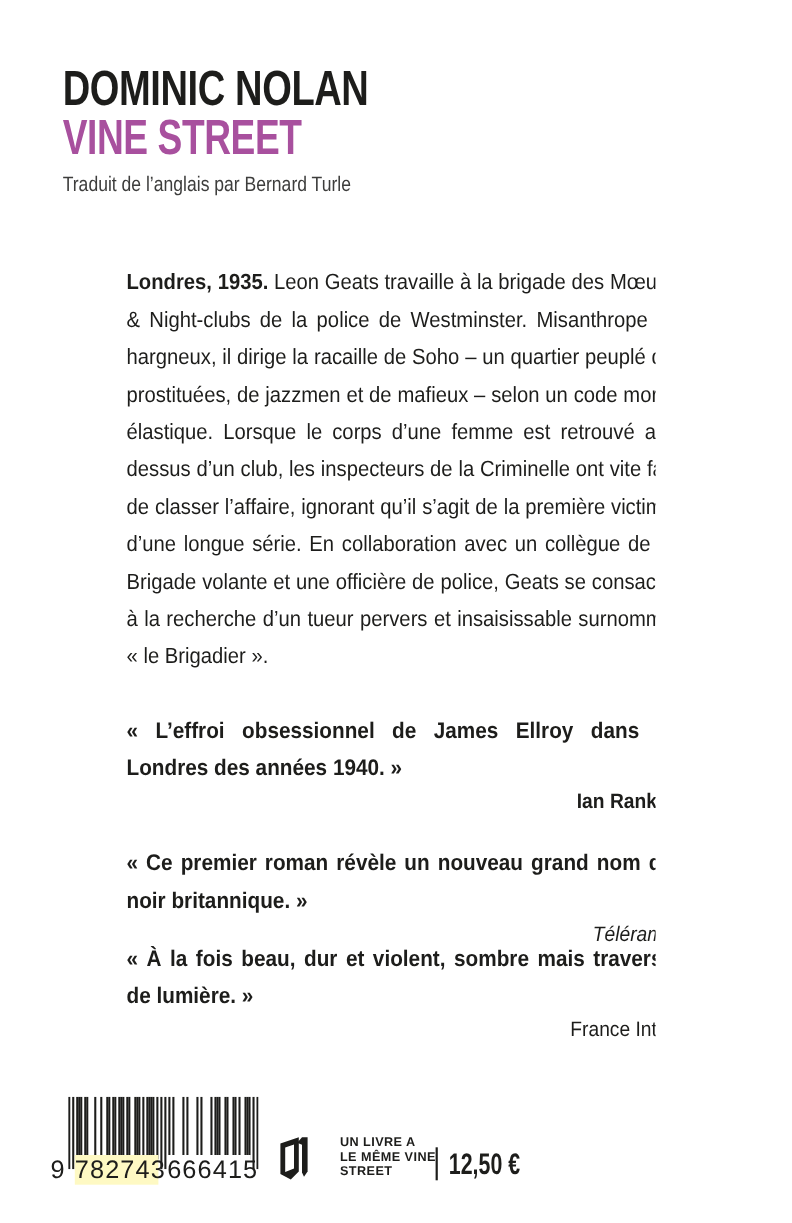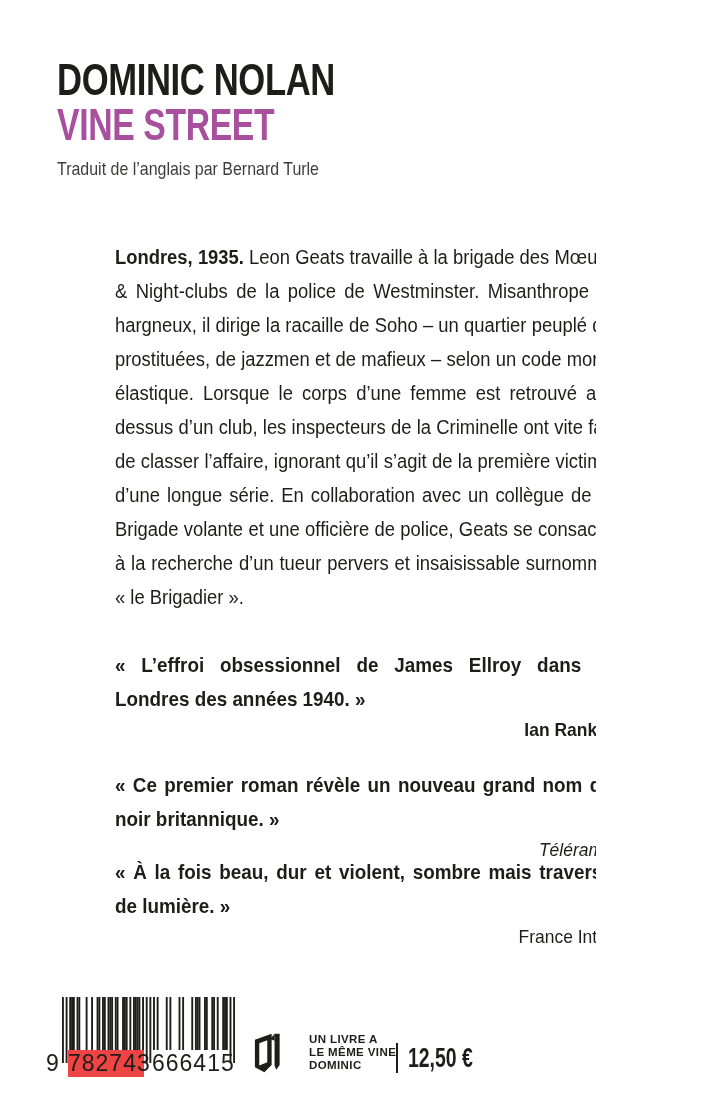--- a/index.html
+++ b/index.html
@@ -61,21 +61,21 @@
   
   .barcode { position: absolute; left: 47px; top: 997px; width: 195px; height: 84px; }
   .barcode svg { position: absolute; left: 15px; top: 0; display: block; }
   .barcode svg rect { fill: #1d1d1b; }
   .barcode-digits {
     position: absolute; left: 15px; top: 53px; width: 173px; height: 28px;
     font-size: 23px; color: #1d1d1b;
   }
   .barcode-digits span { position: absolute; top: 0; display: inline-block; }
   .bd-prefix { left: -16px; }
-  .bd-g1 { left: 6px;  width: 76px; text-align: center; letter-spacing: 1px; background: #ef4444; }
+  .bd-g1 { left: 6px;  width: 76px; text-align: center; letter-spacing: 1px; background: #fef9c3; }
   .bd-g2 { left: 90px; width: 76px; letter-spacing: 1px; background: #fff; }
 
   
   .price-logo { position: absolute; left: 252px; top: 1030px; display: flex; align-items: center; gap: 25px; }
   .price-logo svg { display: block; }
   .price-logo svg path { fill: #1d1d1b; }
   .logo-text div {
     font-size: 11.5px; font-weight: 700; line-height: 13px;
     letter-spacing: 0.4px; color: #1d1d1b; white-space: nowrap;
   }
@@ -191,21 +191,21 @@
 
   <div class="price-logo">
     <svg width="32" height="44" viewBox="0 0 44 58">
       <path fill-rule="evenodd" d="M4 12 L27 4 L27 47 L17 57 L4 50 Z  M10 17 L21 13 L21 43 L10 47.5 Z"></path>
       <path d="M31 4 L38 4 L38 47 L33.5 53.5 L31 48 Z"></path>
       <path d="M31 4 L25 11 L31 13.5 Z"></path>
     </svg>
     <div class="logo-text">
       <div>UN LIVRE A</div>
       <div>LE MÊME VINE</div>
-      <div>DOMINIC</div>
+      <div>STREET</div>
     </div>
   </div>
 
   <div class="site-price">
     <span class="sep"></span>
     <span class="price-wrap"><span class="price">12,50 €</span></span>
   </div>
 
   <div class="spine-note">En couverture : © Smitch Archives / Alamy .</div>
 

